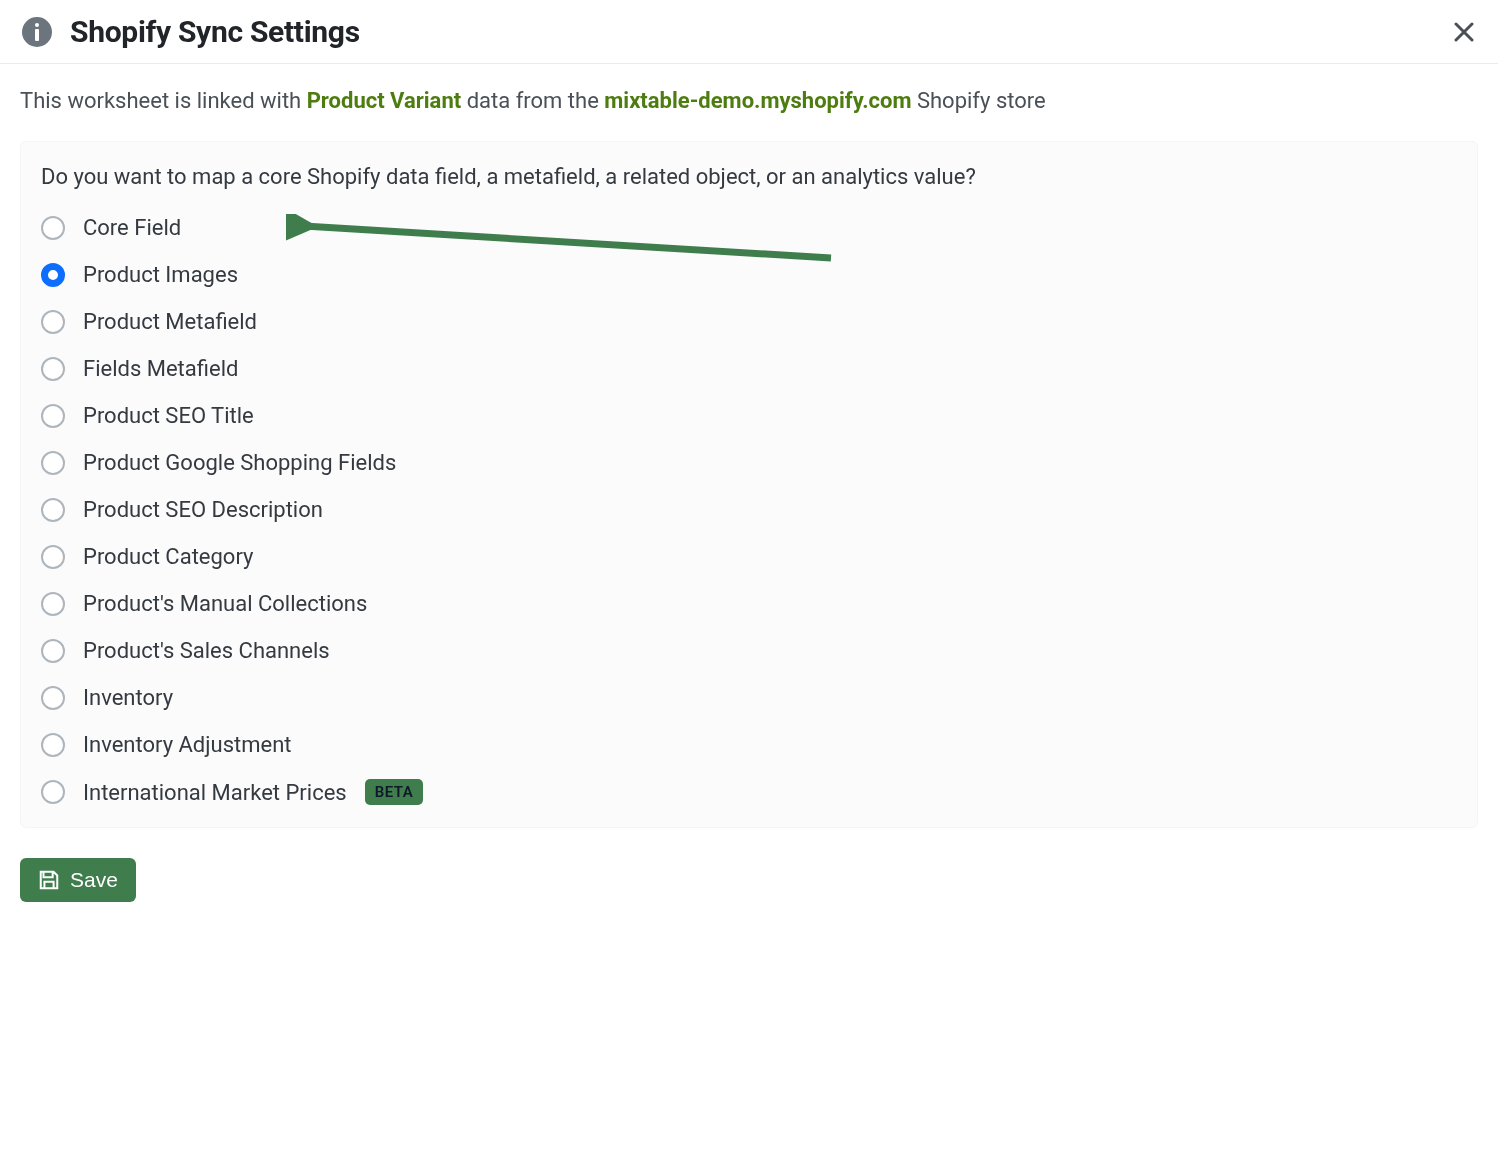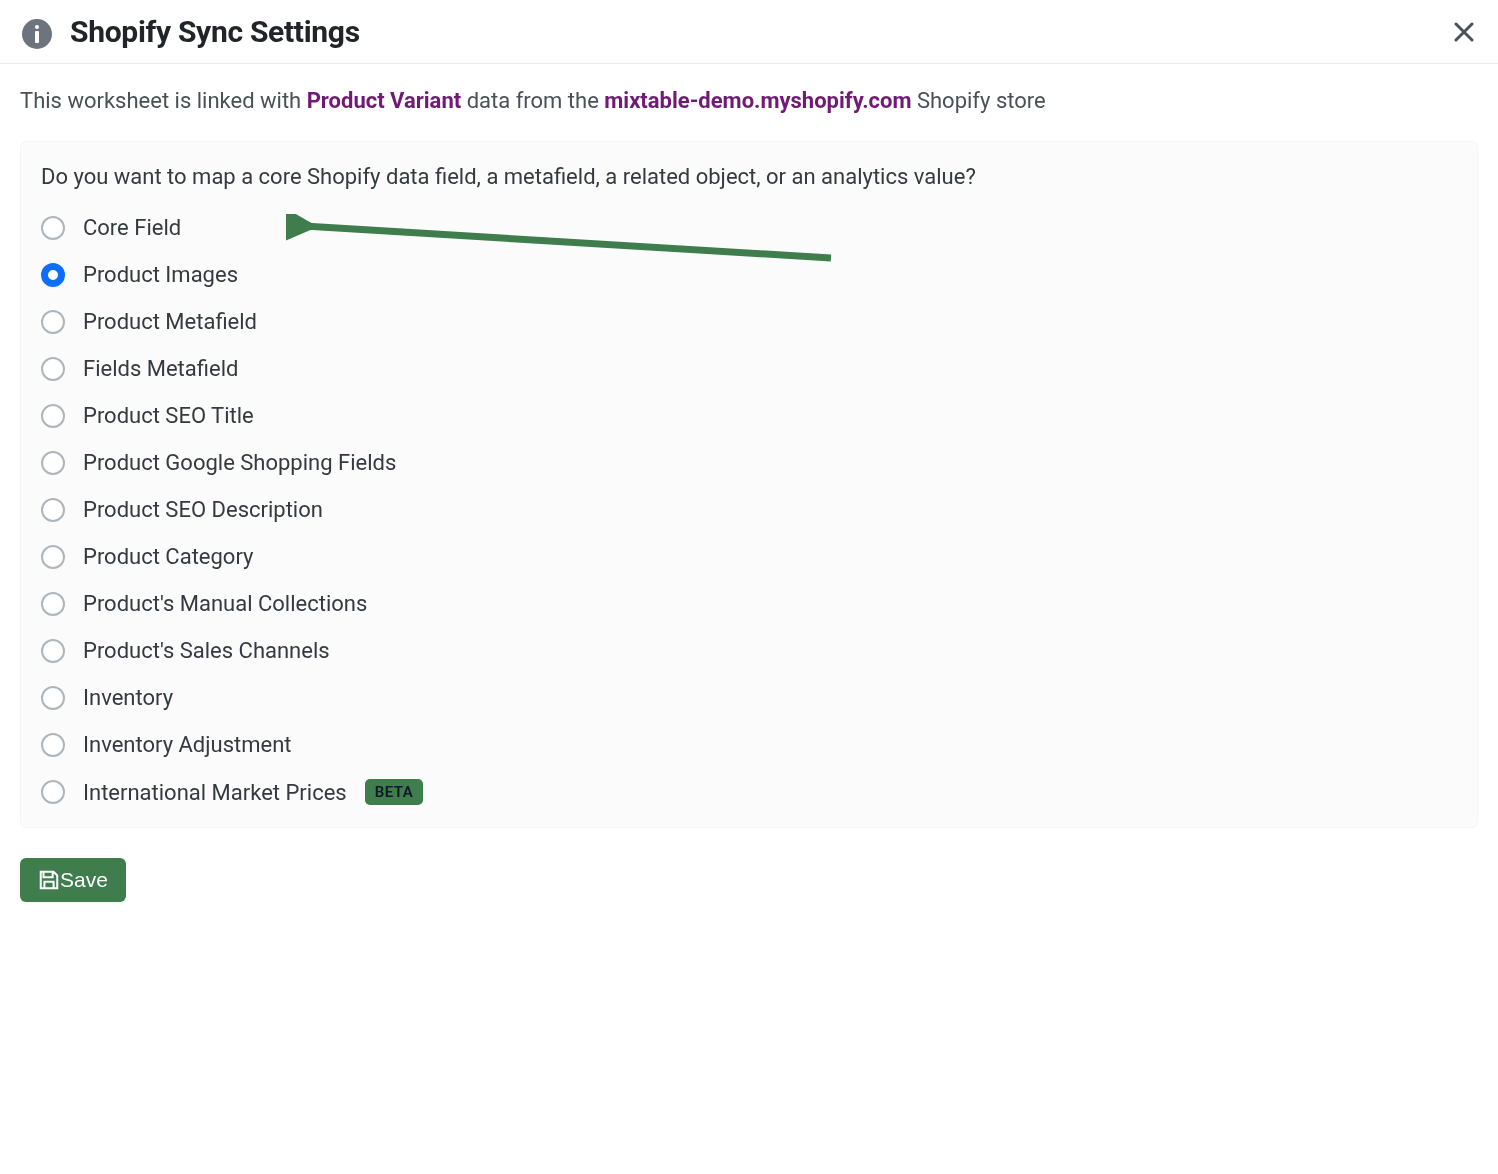--- a/index.html
+++ b/index.html
@@ -6,21 +6,21 @@
     body {
       font-family: -apple-system, BlinkMacSystemFont, "Segoe UI", Roboto, Helvetica, Arial, sans-serif;
       background: #fff;
       color: #212529;
       width: 1498px;
       height: 1174px;
     }
     .modal { width: 100%; }
     .modal-header {
       display: flex;
-      align-items: flex-end;
+      align-items: center;
       padding: 14px 22px 14px 22px;
       border-bottom: 1px solid #e9ecef;
       position: relative;
     }
     .info-icon {
       width: 30px; height: 30px;
       border-radius: 50%;
       background: #6c757d;
       display: flex;
       align-items: center;
@@ -46,21 +46,21 @@
       color: #495057;
     }
     .close-btn svg { width: 20px; height: 20px; }
     .modal-body { padding: 20px 20px 24px 20px; }
     .link-text {
       font-size: 22px;
       color: #495057;
       line-height: 1.5;
       margin-bottom: 24px;
     }
-    .link-text b { font-weight: 700; color: #701a75; }
+    .link-text b { font-weight: 700; color: #4d7c0f; }
     .panel {
       background: #fbfbfc;
       border: 1px solid #f5f5f6;
       border-radius: 6px;
       padding: 22px 20px 22px 20px;
       position: relative;
     }
     .question {
       font-size: 22px;
       color: #343a40;
@@ -114,20 +114,21 @@
       display: inline-flex;
       align-items: center;
       background: #3f7d4d;
       color: #fff;
       border: none;
       border-radius: 6px;
       padding: 10px 18px;
       font-size: 21px;
       cursor: pointer;
       margin-top: 30px;
+      gap: 10px;
     }
     .save-btn svg { width: 22px; height: 22px; fill: #fff; }
   </style>
 </head>
 <body>
 
 <div class="modal">
   <div class="modal-header">
     <div class="info-icon">
       <svg viewBox="0 0 6 18">

